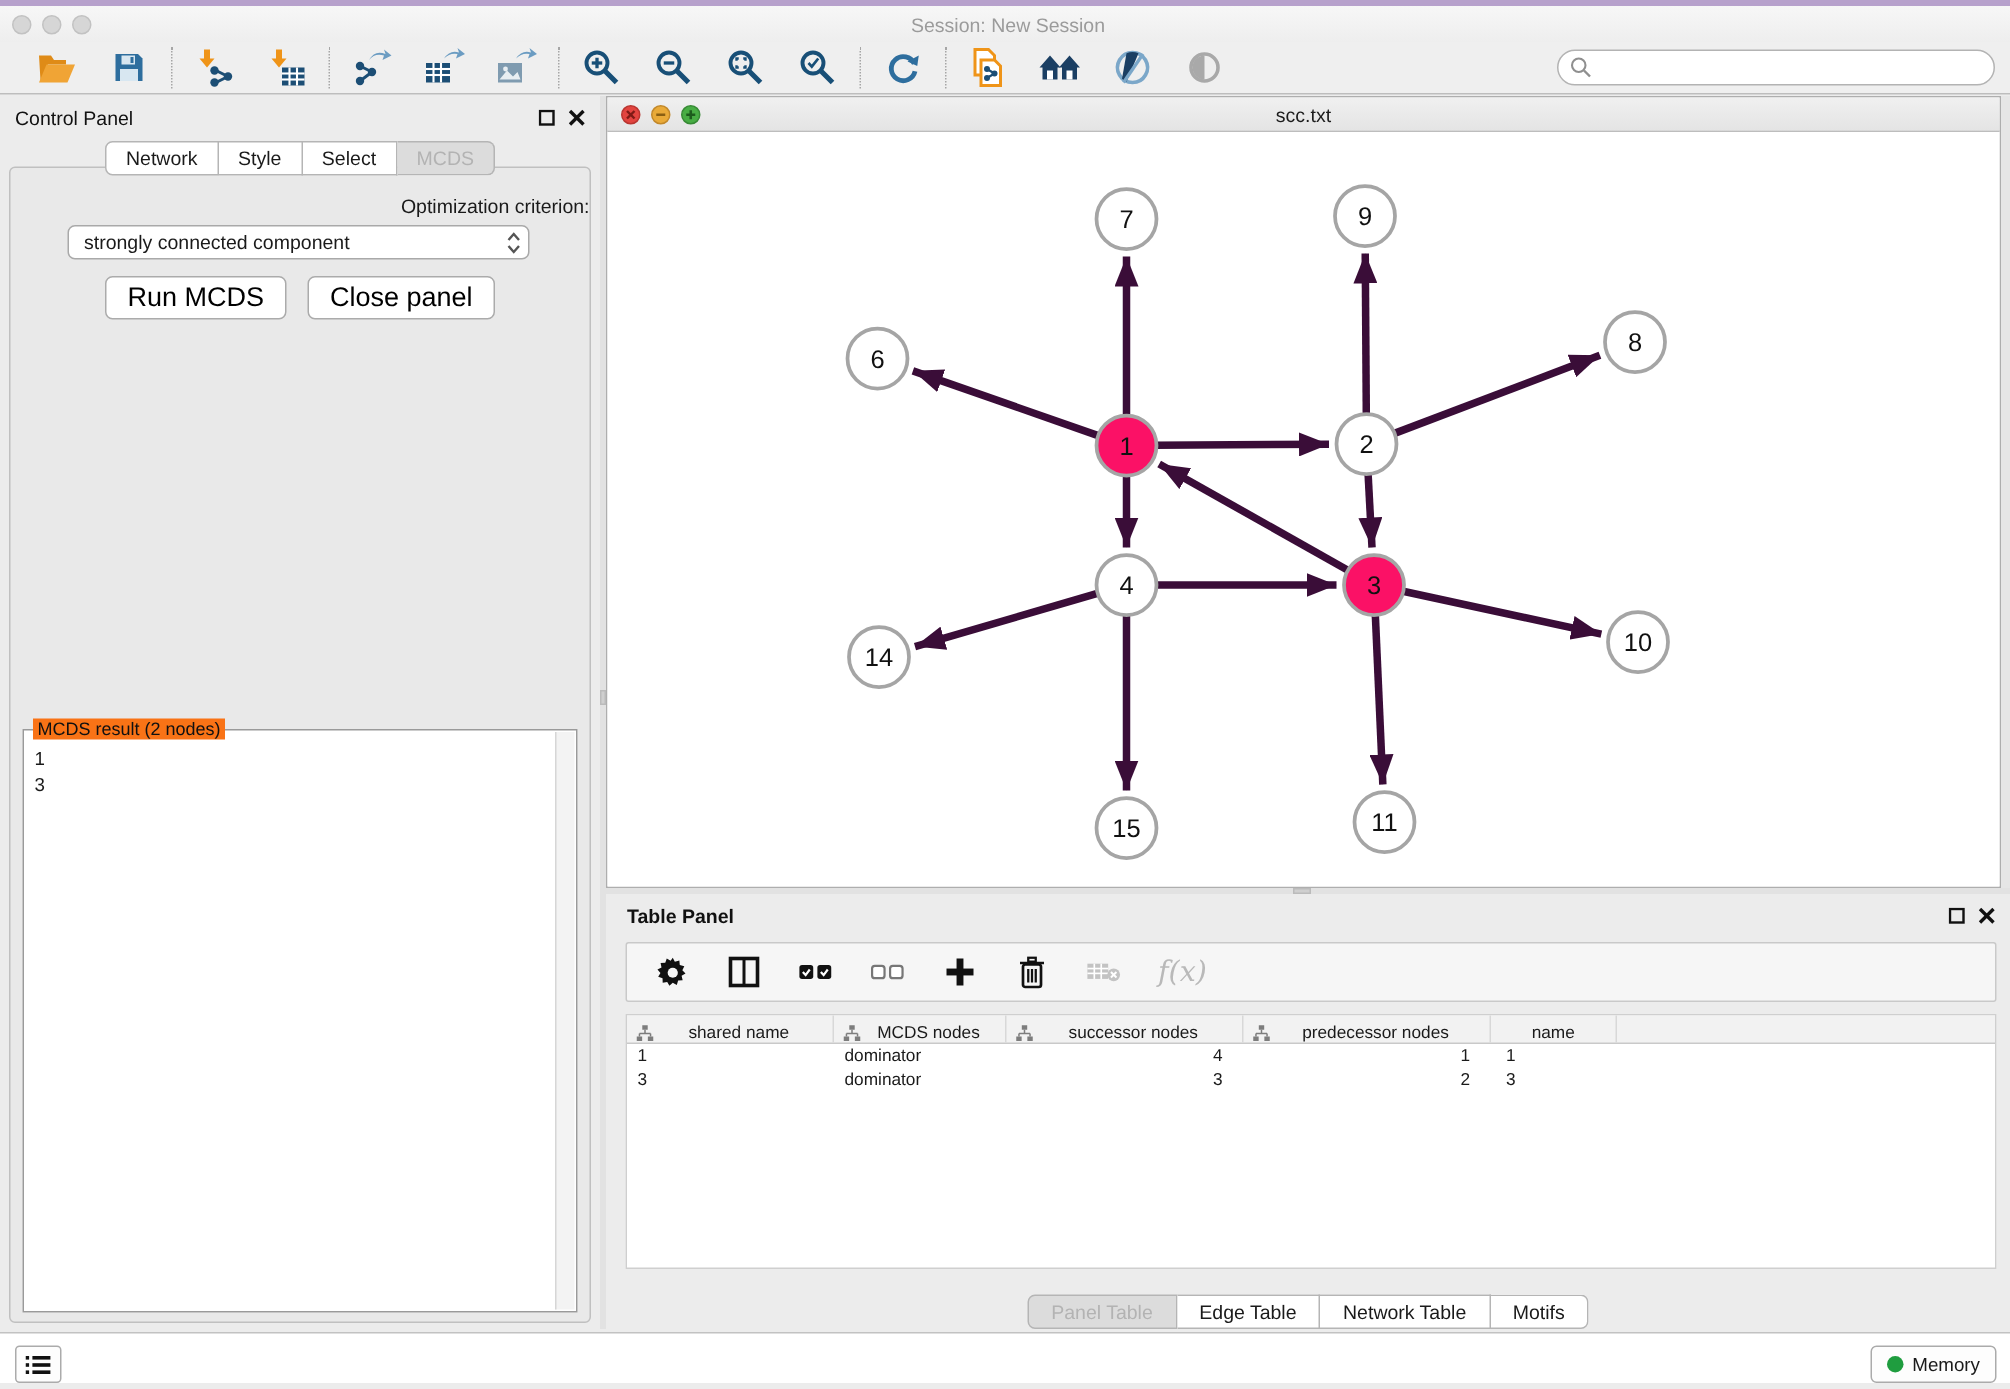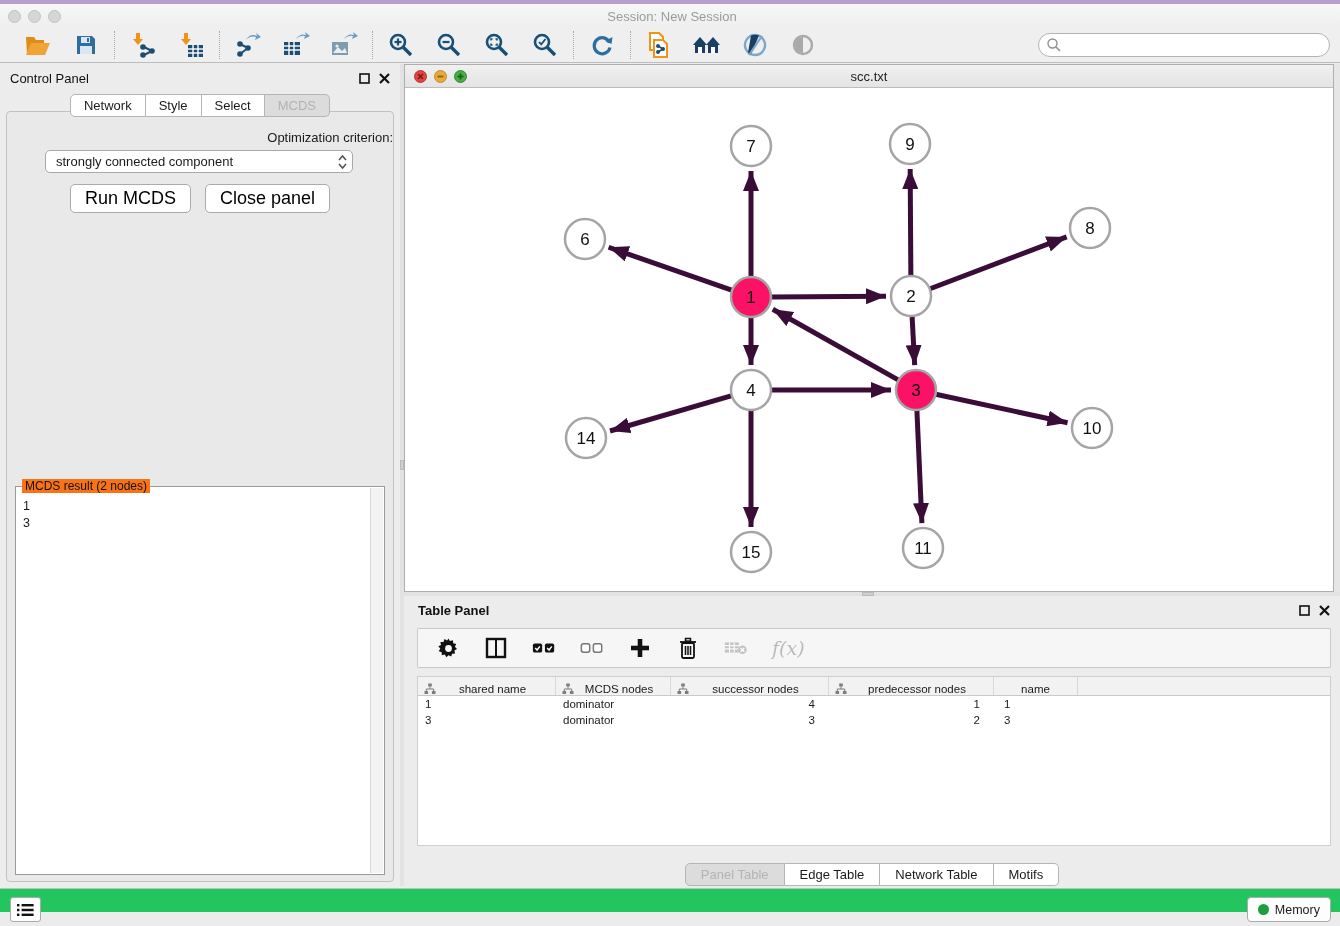--- a/index.html
+++ b/index.html
@@ -76,21 +76,21 @@
   .th { display:flex; align-items:flex-end; border-right:1px solid #d8d8d8; padding-left:6px; }
   .th .th-label { flex:1; text-align:center; padding-right:6px; }
   .trow { display:flex; height:16px; font-size:11.5px; align-items:center; }
   .td { overflow:hidden; white-space:nowrap; }
   .al { padding-left:7px; text-align:left; }
   .ar { padding-right:14px; text-align:right; }
   .tp-tabs { position:absolute; left:0; right:0; top:267px; display:flex; justify-content:center; }
   .tp-tabs .seg { padding:3px 15px; }
 
   
-  .statusbar { position:absolute; left:0; top:888px; width:1340px; height:24px; background:#22c55e; border-top:1px solid #c2c2c2; }
+  .statusbar { position:absolute; left:0; top:888px; width:1340px; height:34px; background:#ffffff; border-top:1px solid #c2c2c2; }
   .sb-left { position:absolute; left:10px; top:8px; width:31px; height:25px; background:#fdfdfd; border:1px solid #ababab;
              border-radius:3px; display:flex; align-items:center; justify-content:center; }
   .sb-right { position:absolute; right:9px; top:8px; height:25px; background:#fdfdfd; border:1px solid #ababab;
               border-radius:4px; display:flex; align-items:center; gap:6px; padding:0 10px; font-size:12.5px; }
   .mem-dot { width:11px; height:11px; border-radius:50%; background:#1f9d3f; }
 
   svg { display:block; }
 </style>
 </head>
 <body>

